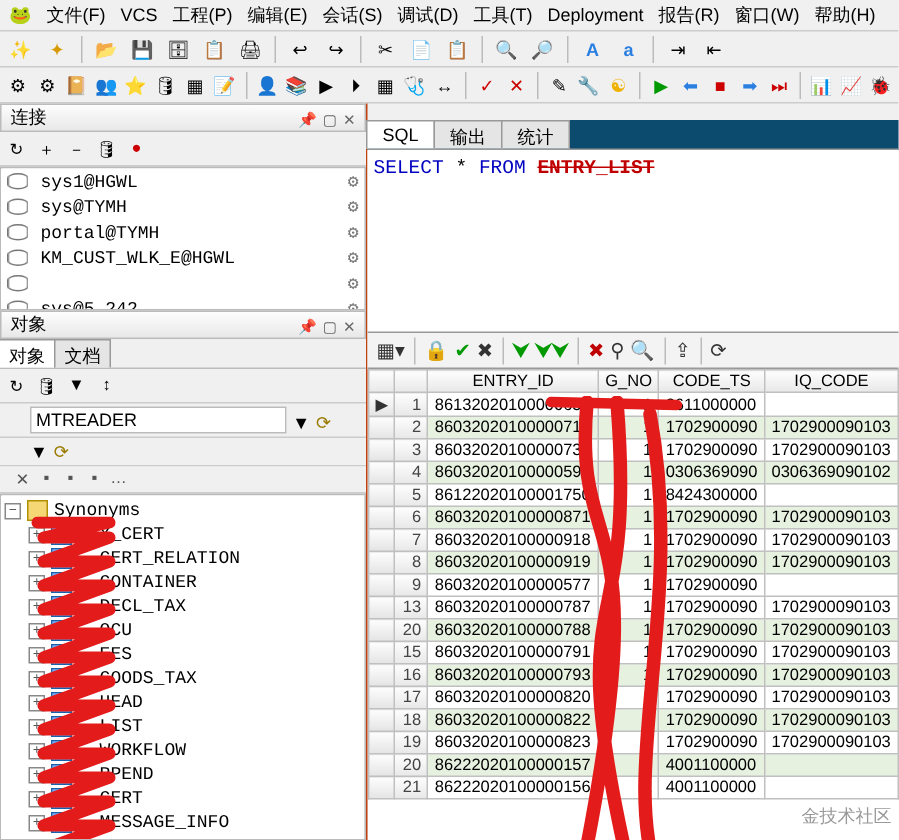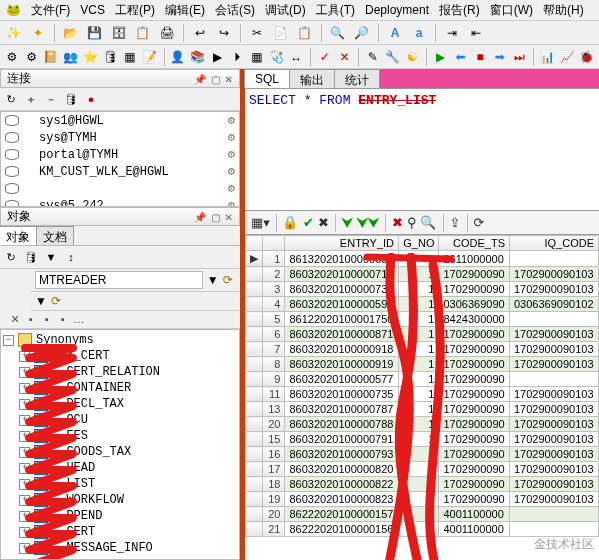--- a/index.html
+++ b/index.html
@@ -3,57 +3,57 @@
 <meta charset="utf-8">
 <style>
   * { box-sizing: border-box; margin: 0; padding: 0; }
   body { font-family: "Microsoft YaHei", Tahoma, sans-serif; font-size: 12px; background: #F0F0F0; width: 599px; height: 560px; overflow: hidden; display: flex; flex-direction: column; }
   .menubar { display: flex; align-items: center; gap: 10px; padding: 2px 6px; background: #F0F0F0; border-bottom: 1px solid #ccc; height: 21px; color: #000; }
   .menubar span { white-space: nowrap; font-size: 12px; }
   .toolbar { display: flex; align-items: center; padding: 2px 4px; gap: 4px; border-bottom: 1px solid #ccc; height: 24px; }
   .tb-btn { width: 20px; height: 20px; display: inline-flex; align-items: center; justify-content: center; font-size: 12px; border: none; background: transparent; }
   .tb-sep { width: 1px; height: 18px; background: #bbb; margin: 0 2px; }
   .main { flex: 1; display: flex; min-height: 0; }
-  .left-pane { width: 245px; display: flex; flex-direction: column; border-right: 5px solid #c2410c; min-height: 0; }
+  .left-pane { width: 245px; display: flex; flex-direction: column; border-right: 1px solid #c2410c; min-height: 0; }
   .right-pane { flex: 1; display: flex; flex-direction: column; min-height: 0; }
   .panel-header { background: linear-gradient(#FDFDFD,#E8E8E8); border: 1px solid #bbb; padding: 2px 6px; display: flex; align-items: center; justify-content: space-between; height: 19px; font-size: 12px; }
   .hdr-icons span { font-size: 10px; color: #666; margin-left: 4px; }
   .conn-tb { display: flex; gap: 2px; padding: 2px; border-bottom: 1px solid #ccc; }
   .conn-tb .tb-btn { width: 18px; height: 18px; font-size: 11px; }
   .conn-list { height: 96px; overflow: auto; background: #fff; border: 1px solid #bbb; font-family: "Courier New", monospace; font-size: 12px; }
   .row { display: flex; align-items: center; justify-content: space-between; padding: 1px 4px; }
-  .row .lbl { display: flex; align-items: center; gap: 20px; }
+  .row .lbl { display: flex; align-items: center; gap: 8px; }
   .cyl { width: 14px; height: 11px; position: relative; display: inline-block; }
   .cyl::before { content:""; position:absolute; top:0; left:0; right:0; bottom:0; border:1px solid #777; border-radius:50%/30%; }
   .filter-input { width: 100%; border: 1px solid #bbb; padding: 1px 3px; font-size: 12px; height: 18px; }
-  .filter-row { display: flex; align-items: center; padding: 2px 4px; gap: 4px; border-bottom: 1px solid #ccc; margin-left: 31px; }
+  .filter-row { display: flex; align-items: flex-end; padding: 2px 20px; gap: 4px; border-bottom: 1px solid #ccc; }
   .filter-row .reload { width:16px; color: #9B7B00; }
   .search-row { display: flex; align-items: center; padding: 2px 4px; border-bottom: 1px solid #ccc; background: #F0F0F0; }
   .search-row input { flex:1; border:1px solid #bbb; padding:1px 3px; font-size:12px; height:17px; }
   .search-icons { display:flex; gap:2px; margin-left:4px; }
   .search-icons span { width:14px; text-align:center; font-size:11px; color:#555; }
   .tree { flex:1; overflow:auto; background:#fff; border:1px solid #bbb; font-size:12px; padding: 2px; font-family: "Courier New", monospace; position: relative; }
   .tree-row { display:flex; align-items:center; padding:1px 2px; white-space:nowrap; gap: 4px; }
   .tree-exp { width:11px; height:11px; border:1px solid #888; display:inline-flex; align-items:center; justify-content:center; font-size:9px; line-height:1; color:#555; background:#fff; }
   .tree-icon { width:14px; height:14px; background:#F5D776; border:1px solid #B08F00; }
   .tree-icon.blue { background: linear-gradient(#6BB0FF,#2A7FE0); border-color:#1860b0; }
-  .tabs-top { display:flex; border-bottom:1px solid #999; background:#ec4899; height:20px; }
+  .tabs-top { display:flex; border-bottom:1px solid #999; background:#0c4a6e; height:20px;margin-top:11px; }
   .tab { padding: 2px 10px; border:1px solid #999; border-bottom:none; margin-left:-1px; background:#E5E5E5; font-size:12px; }
   .tab.active { background:#fff; }
   .sql-editor { background:#fff; flex: 0 0 122px; padding: 4px; font-family:"Courier New",monospace; font-size:13px; border-bottom:1px solid #999; }
   .sql-kw { color:#0000C0; }
   .sql-red { color:#C00000; font-weight:bold; }
   .grid-tb { height:24px; display:flex; align-items:center; gap:4px; padding: 2px 6px; border-bottom:1px solid #999; background:#F3F3F3; }
   .grid-tb span { font-size:13px; color:#333; }
   .grid-tb .g-green { color: #009A00; }
   .grid-tb .g-red { color: #C00000; }
   .grid { flex:1; overflow:auto; background:#fff; font-size:11px; font-family: Tahoma, sans-serif; }
   table { border-collapse:collapse; width:100%; }
   th, td { border:1px solid #c0c0c0; padding:1px 4px; height:14px; white-space:nowrap; }
-  th { background: linear-gradient(#FDFDFD,#E8E8E8); font-weight:normal; text-align:right; }
+  th { background: linear-gradient(#FDFDFD,#E8E8E8); font-weight:normal; text-align:center; }
   td.rn { background: linear-gradient(#FDFDFD,#E8E8E8); text-align:right; width:22px; color:#444; }
   td.ptr { background: linear-gradient(#FDFDFD,#E4E4E4); width:12px; color:#333; text-align:center; }
   tr.odd td.v { background:#FFFFFF; }
   tr.even td.v { background:#E7F1E0; }
   td.v { text-align:left; }
   td.vr { text-align:right; }
   .red-scribble { position:absolute; pointer-events:none; }
   .dual-header { display:flex; height:20px; background:#F0F0F0; border-bottom:1px solid #bbb; }
   .dual-header .tab { padding:2px 6px; font-size:12px; }
   .watermark { position:absolute; right:5px; bottom:7px; font-size:12px; color:#999; }
@@ -411,28 +411,20 @@
             <tr class="odd">
               <td class="ptr"></td>
               <td class="rn">9</td>
               <td class="v">86032020100000577</td>
               <td class="v vr">1</td>
               <td class="v">1702900090</td>
               <td class="v"></td>
             </tr>
             <tr class="odd">
               <td class="ptr"></td>
-              <td class="rn">11</td>
-              <td class="v">86032020100000735</td>
-              <td class="v vr">1</td>
-              <td class="v">1702900090</td>
-              <td class="v">1702900090103</td>
-            </tr>
-            <tr class="odd">
-              <td class="ptr"></td>
               <td class="rn">13</td>
               <td class="v">86032020100000787</td>
               <td class="v vr">1</td>
               <td class="v">1702900090</td>
               <td class="v">1702900090103</td>
             </tr>
             <tr class="even">
               <td class="ptr"></td>
               <td class="rn">20</td>
               <td class="v">86032020100000788</td>

